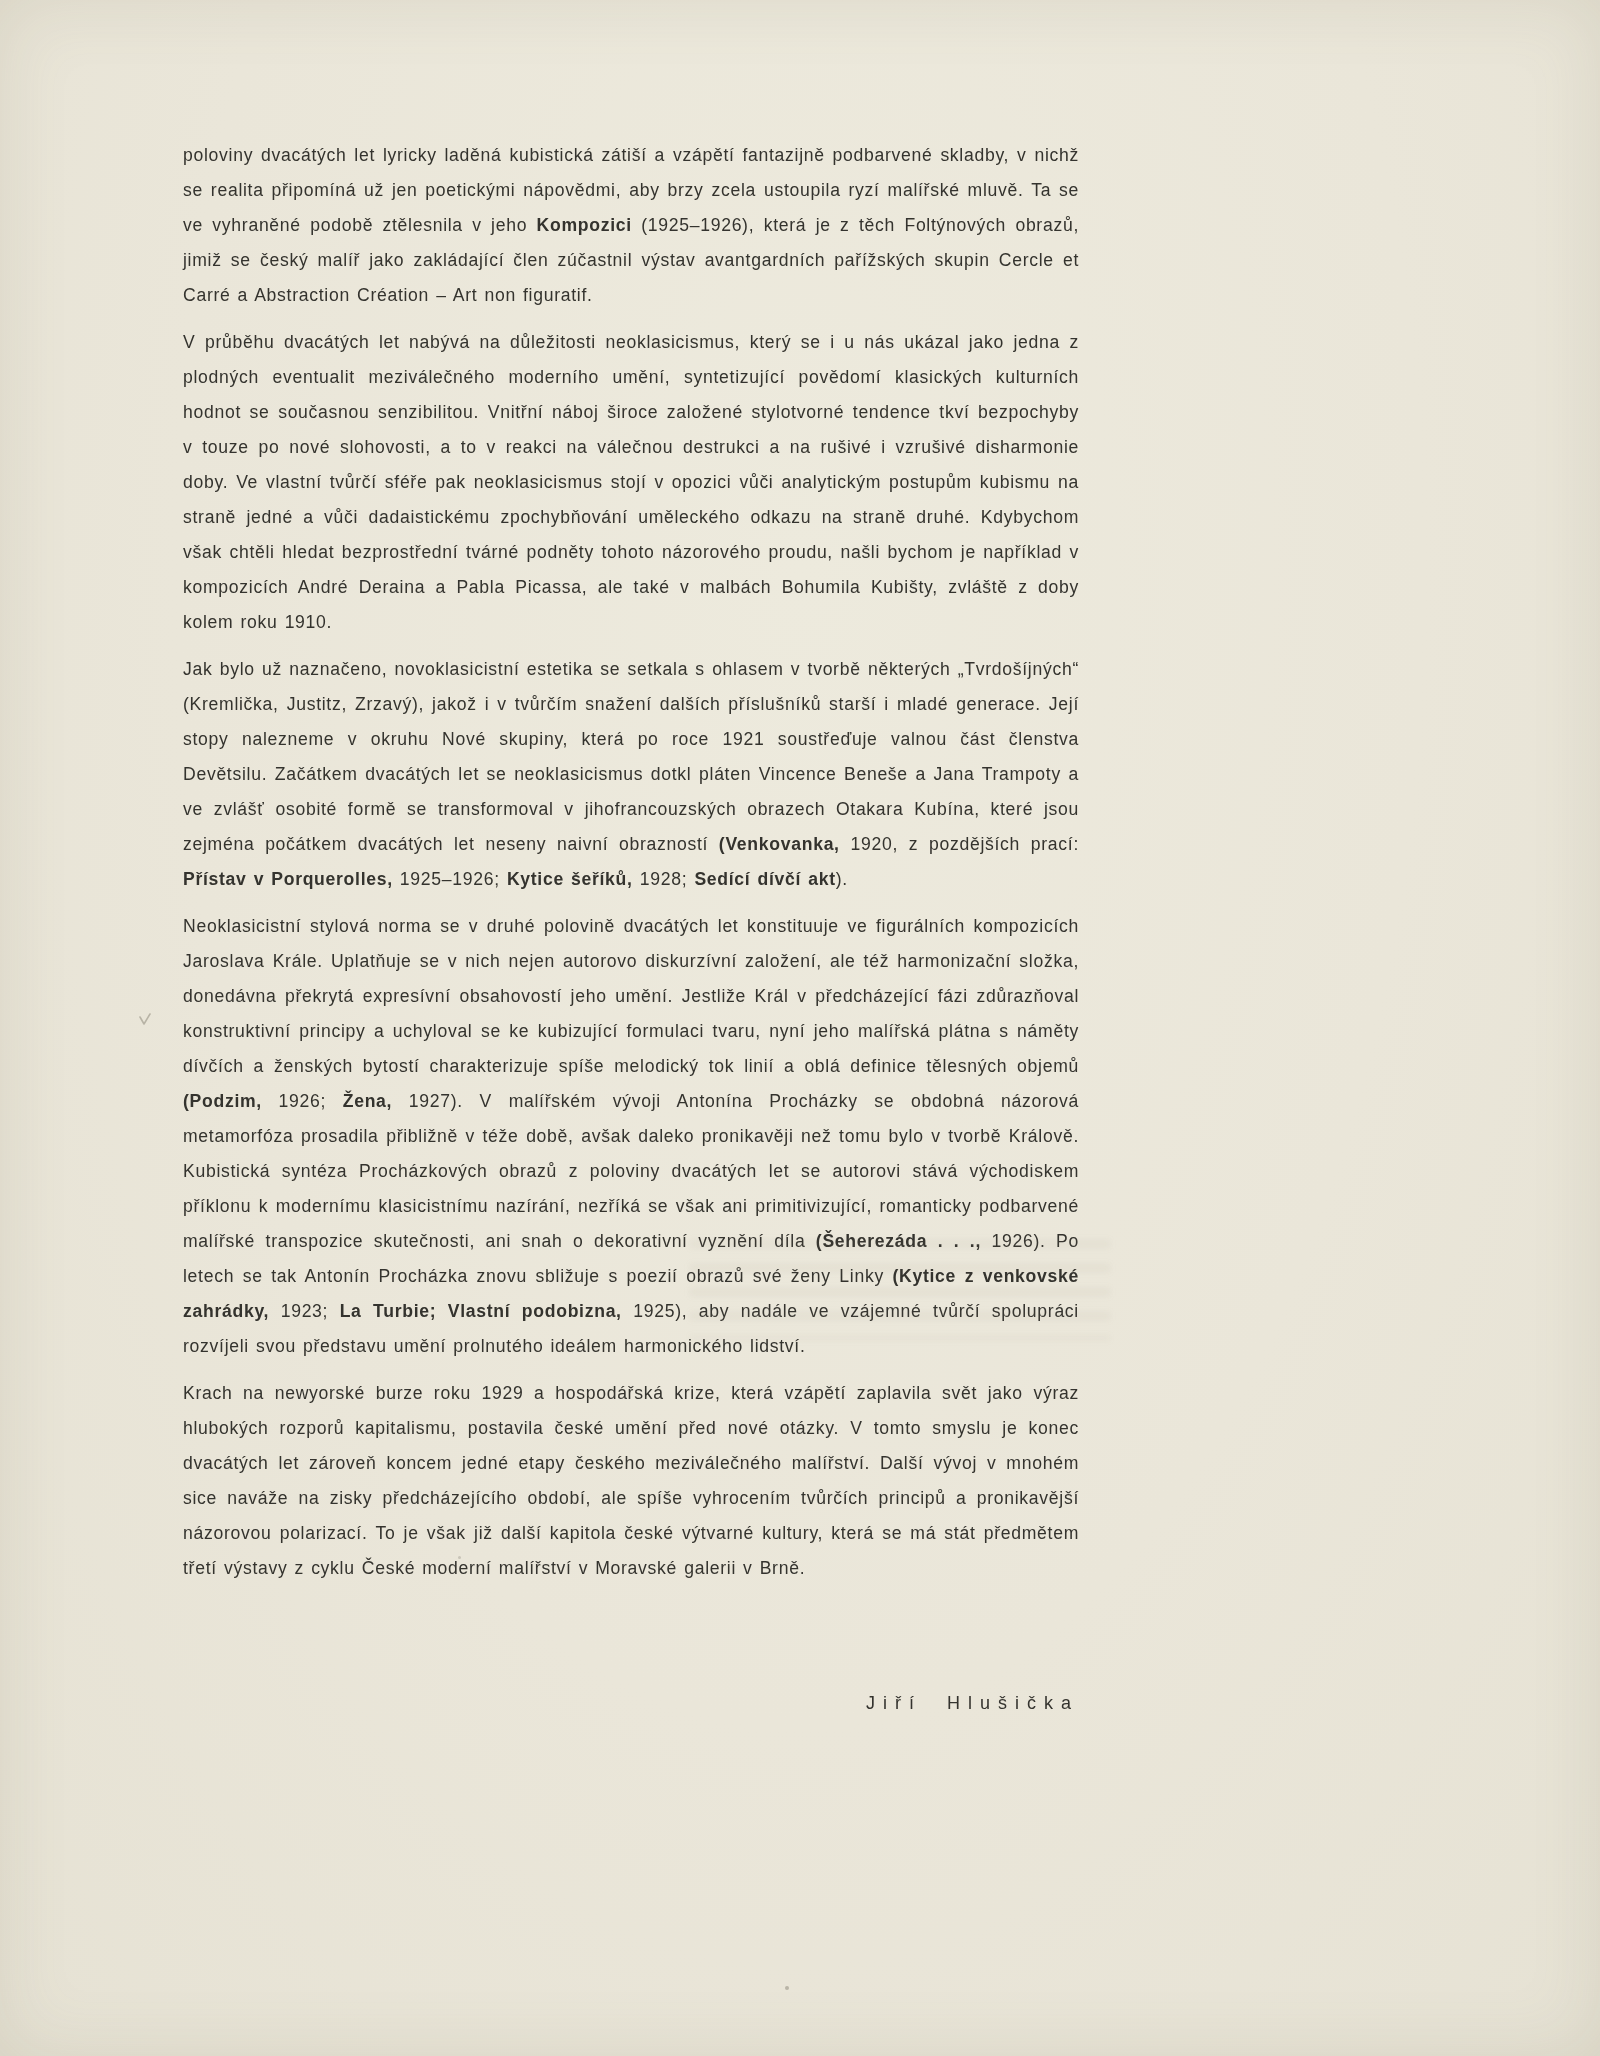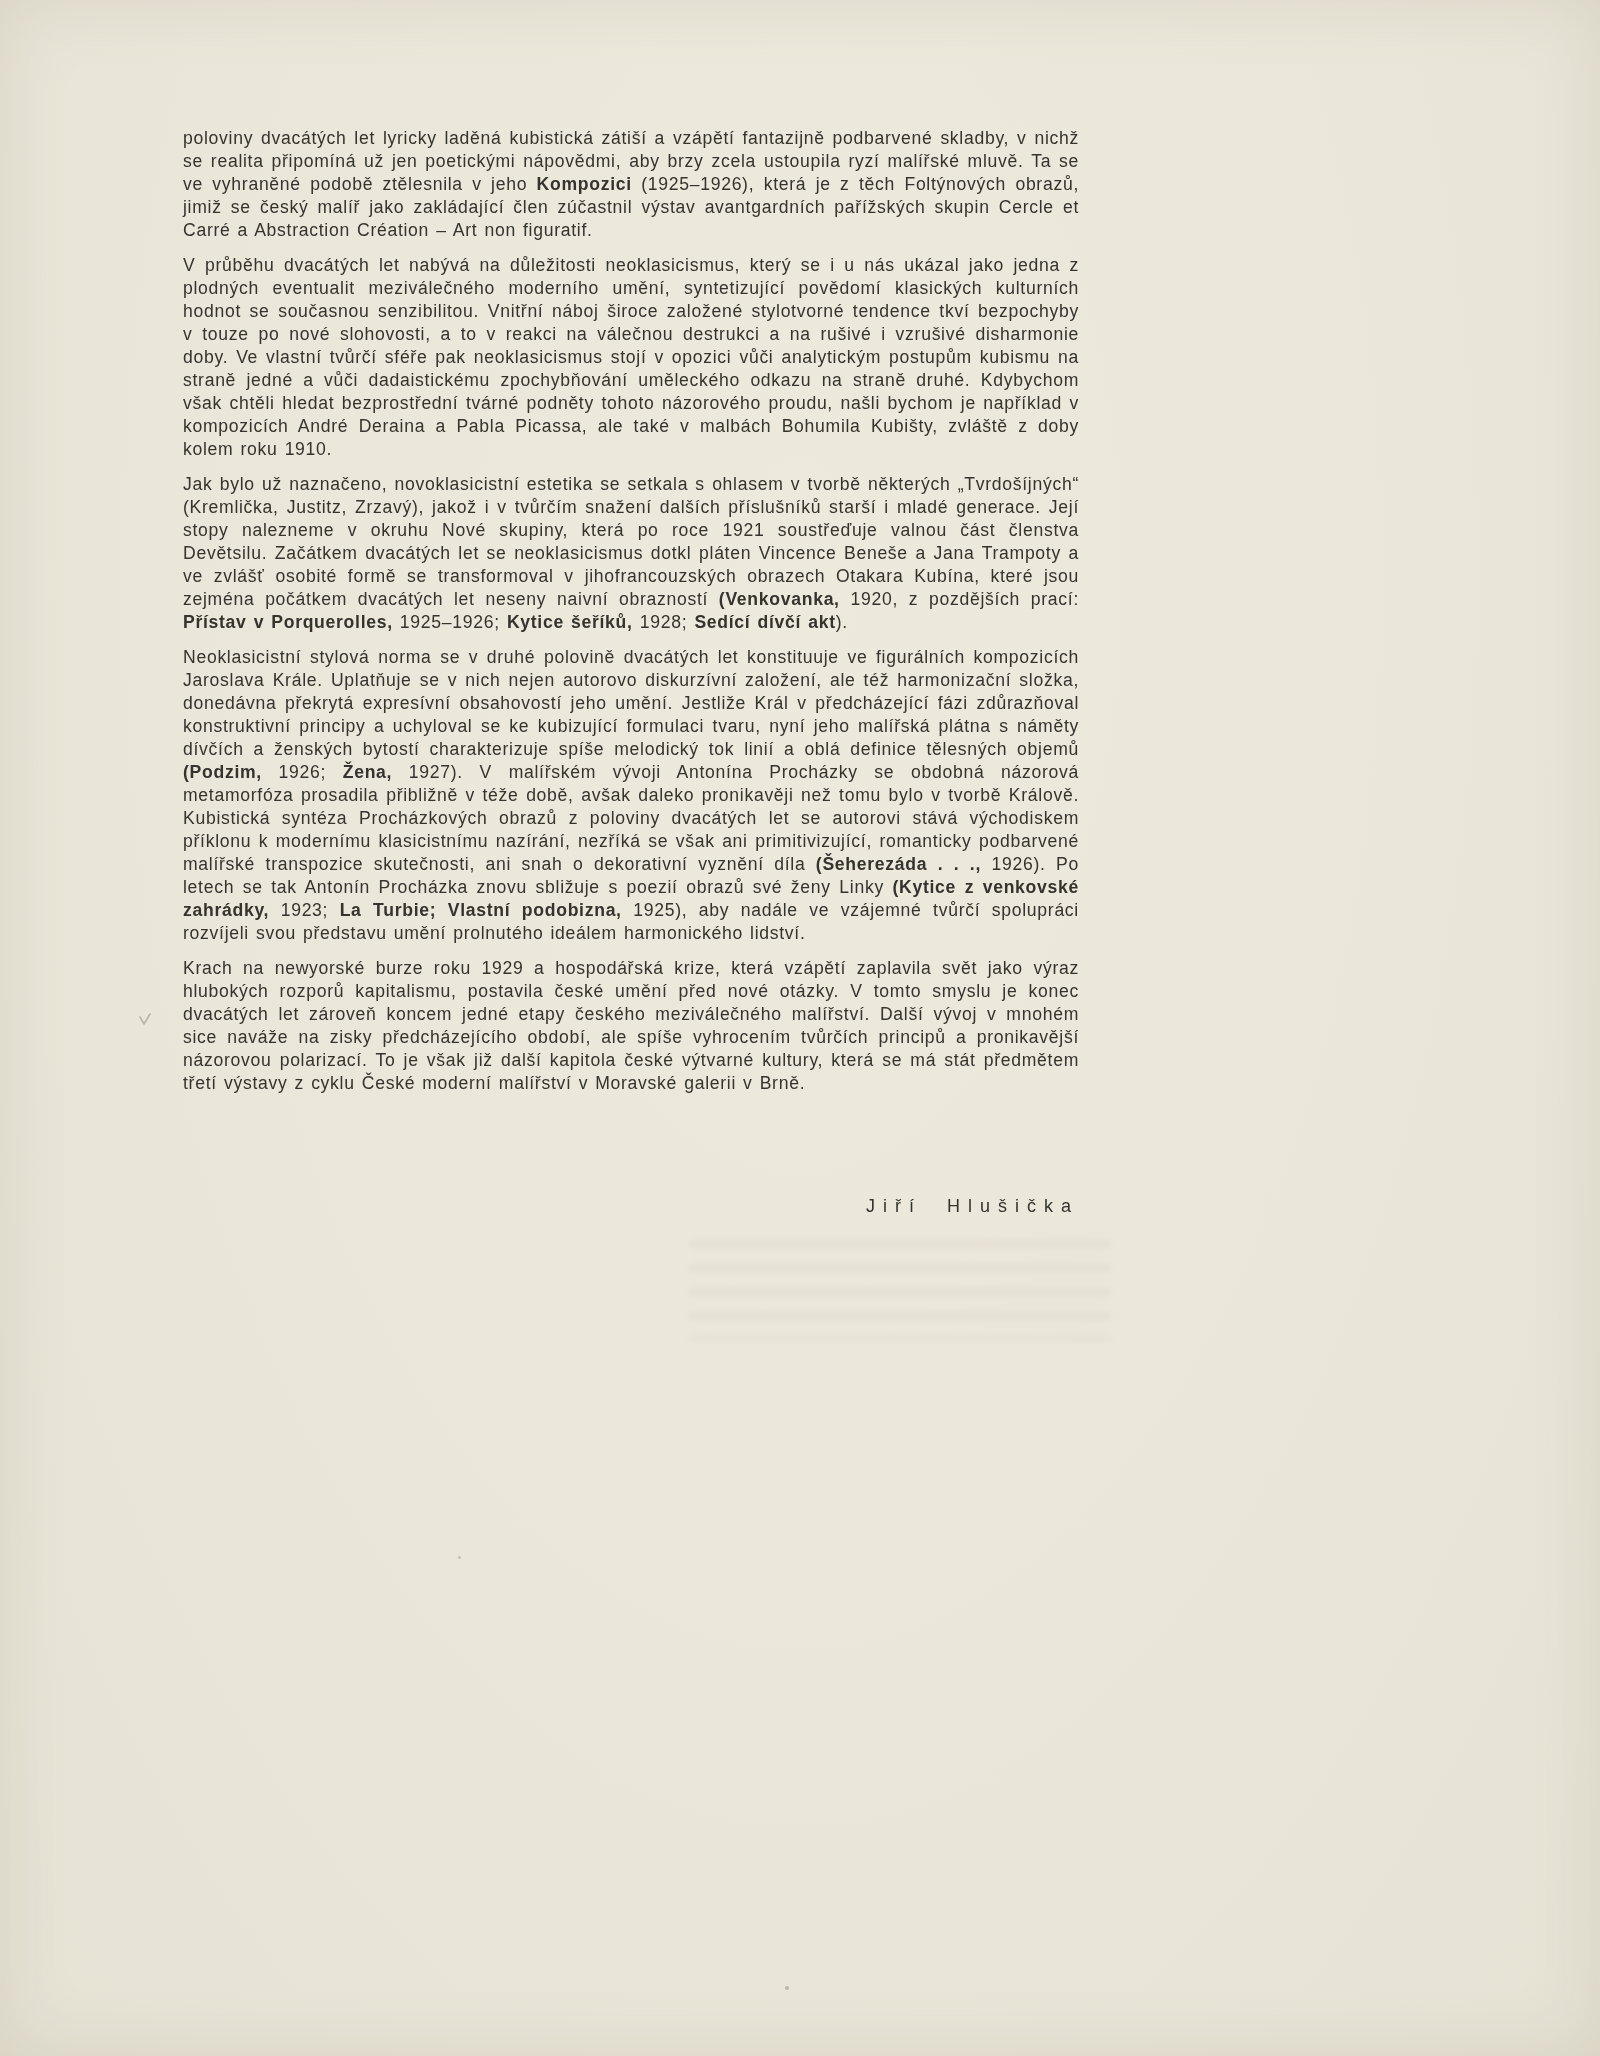--- a/index.html
+++ b/index.html
@@ -15,25 +15,25 @@
   }
   .page {
     position: absolute;
     inset: 0;
     background: radial-gradient(ellipse at 50% 28%, #edeadd 0%, #eae6d9 55%, #e6e2d4 100%);
     box-shadow: inset 0 0 70px rgba(120, 110, 88, 0.14);
   }
   .textblock {
     position: absolute;
     left: 183px;
-    top: 127px;
+    top: 138px;
     width: 896px;
     color: #34332e;
     font-size: 17.6px;
-    line-height: 23px;
+    line-height: 35px;
     text-align: justify;
     letter-spacing: 0.7px;
     word-spacing: 1.5px;
   }
   .para {
     margin: 0 0 12px 0;
   }
   .para:last-of-type {
     margin-bottom: 0;
   }

